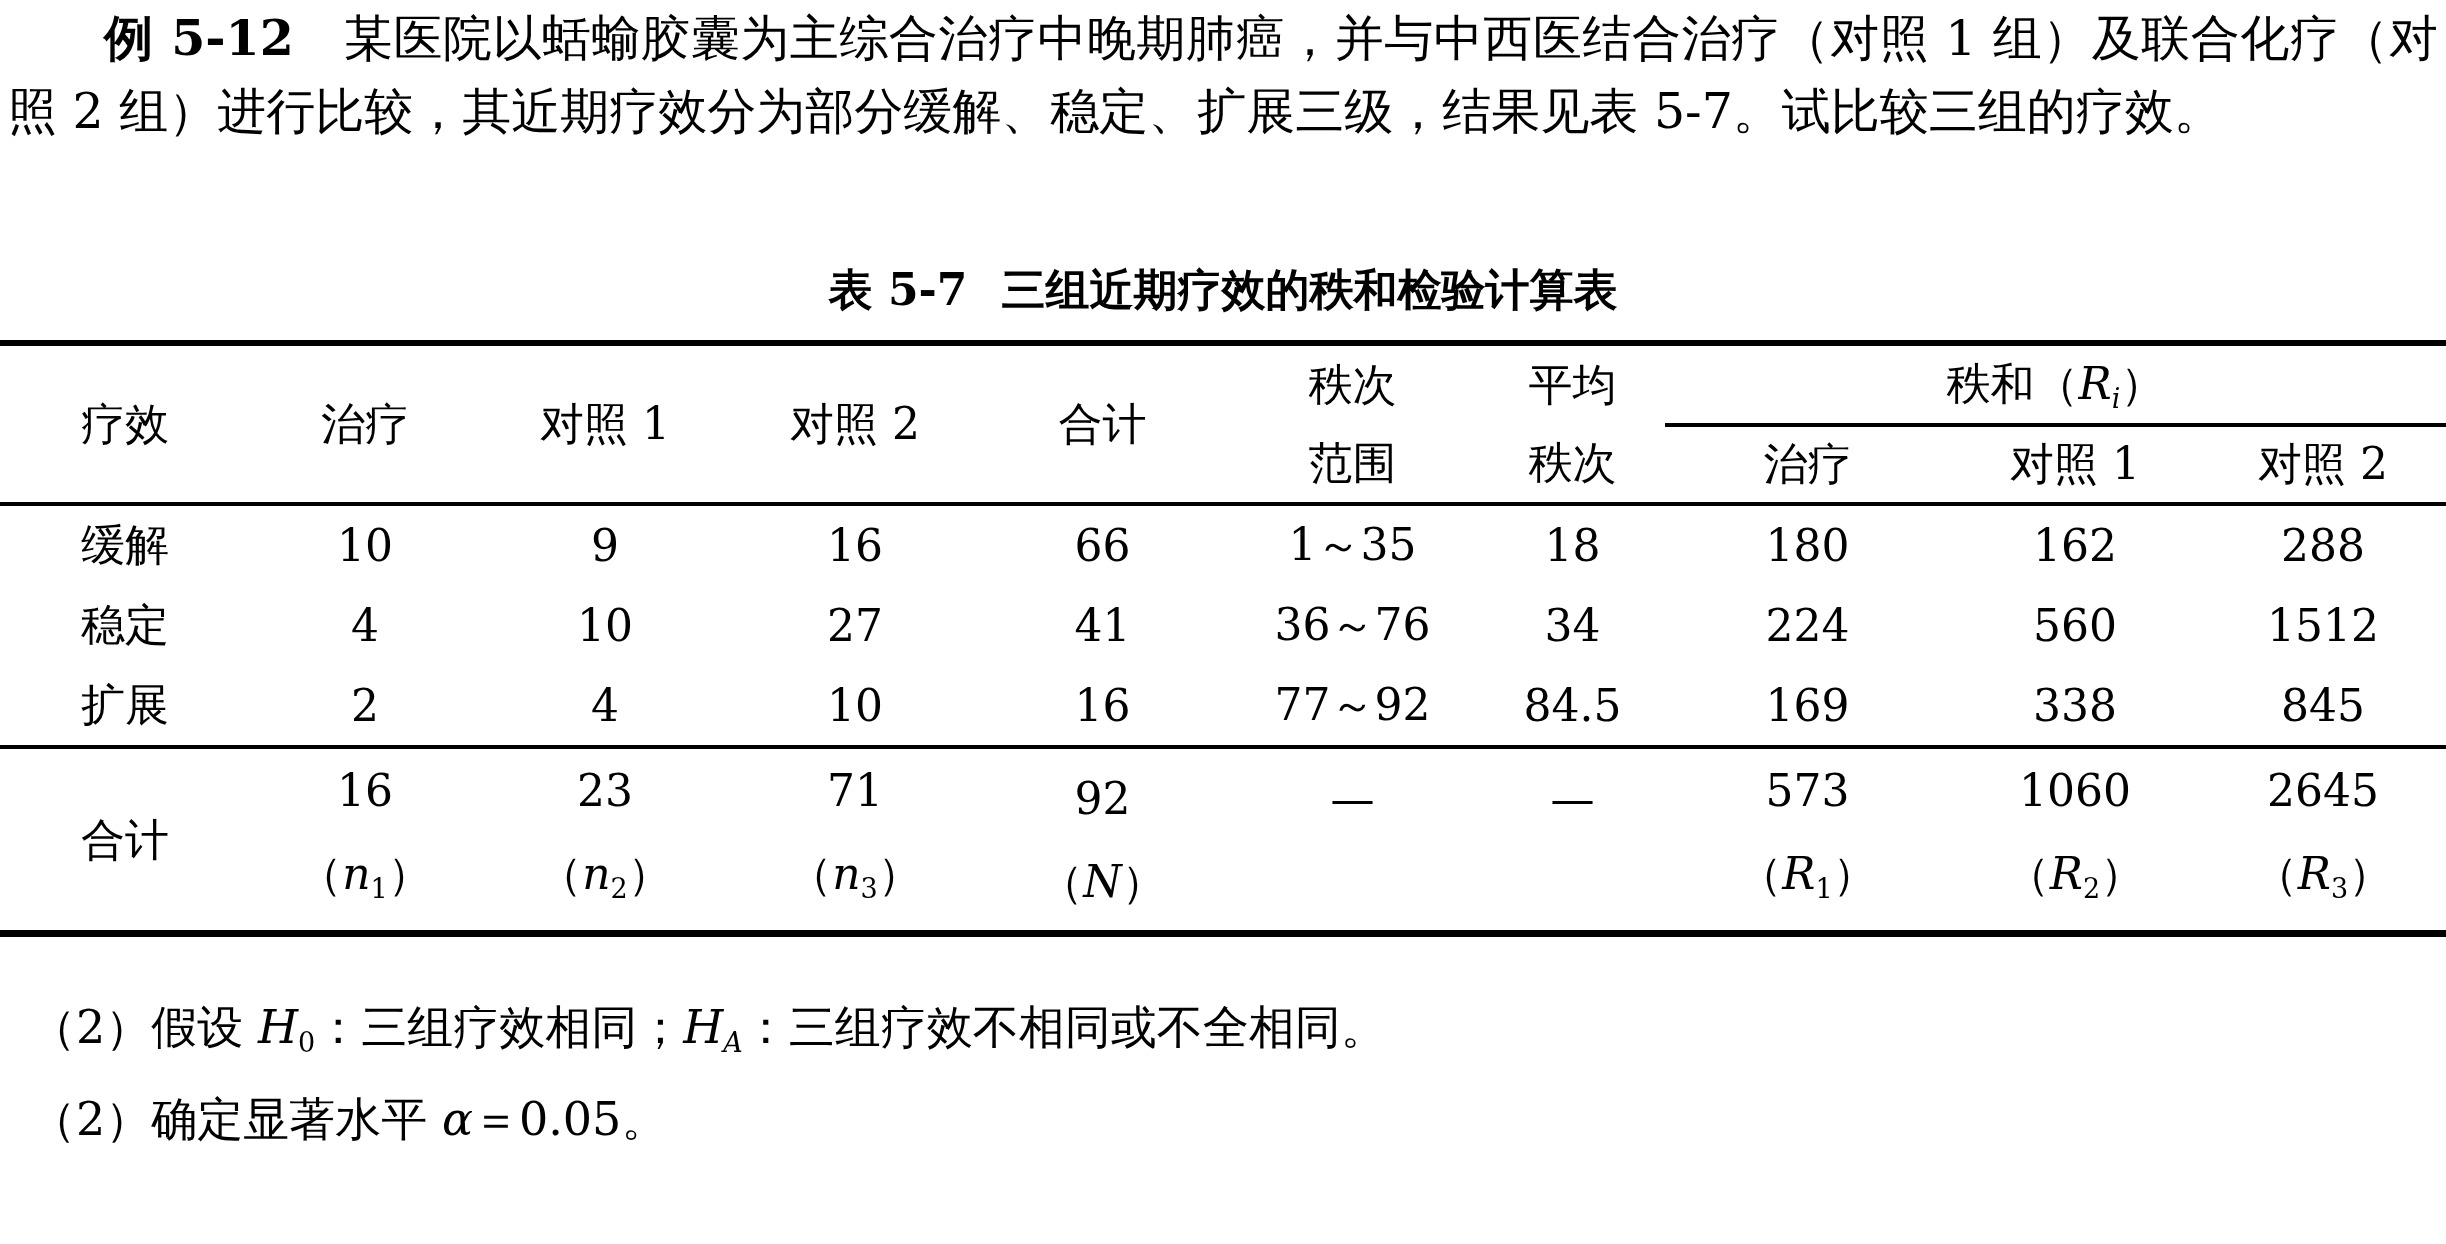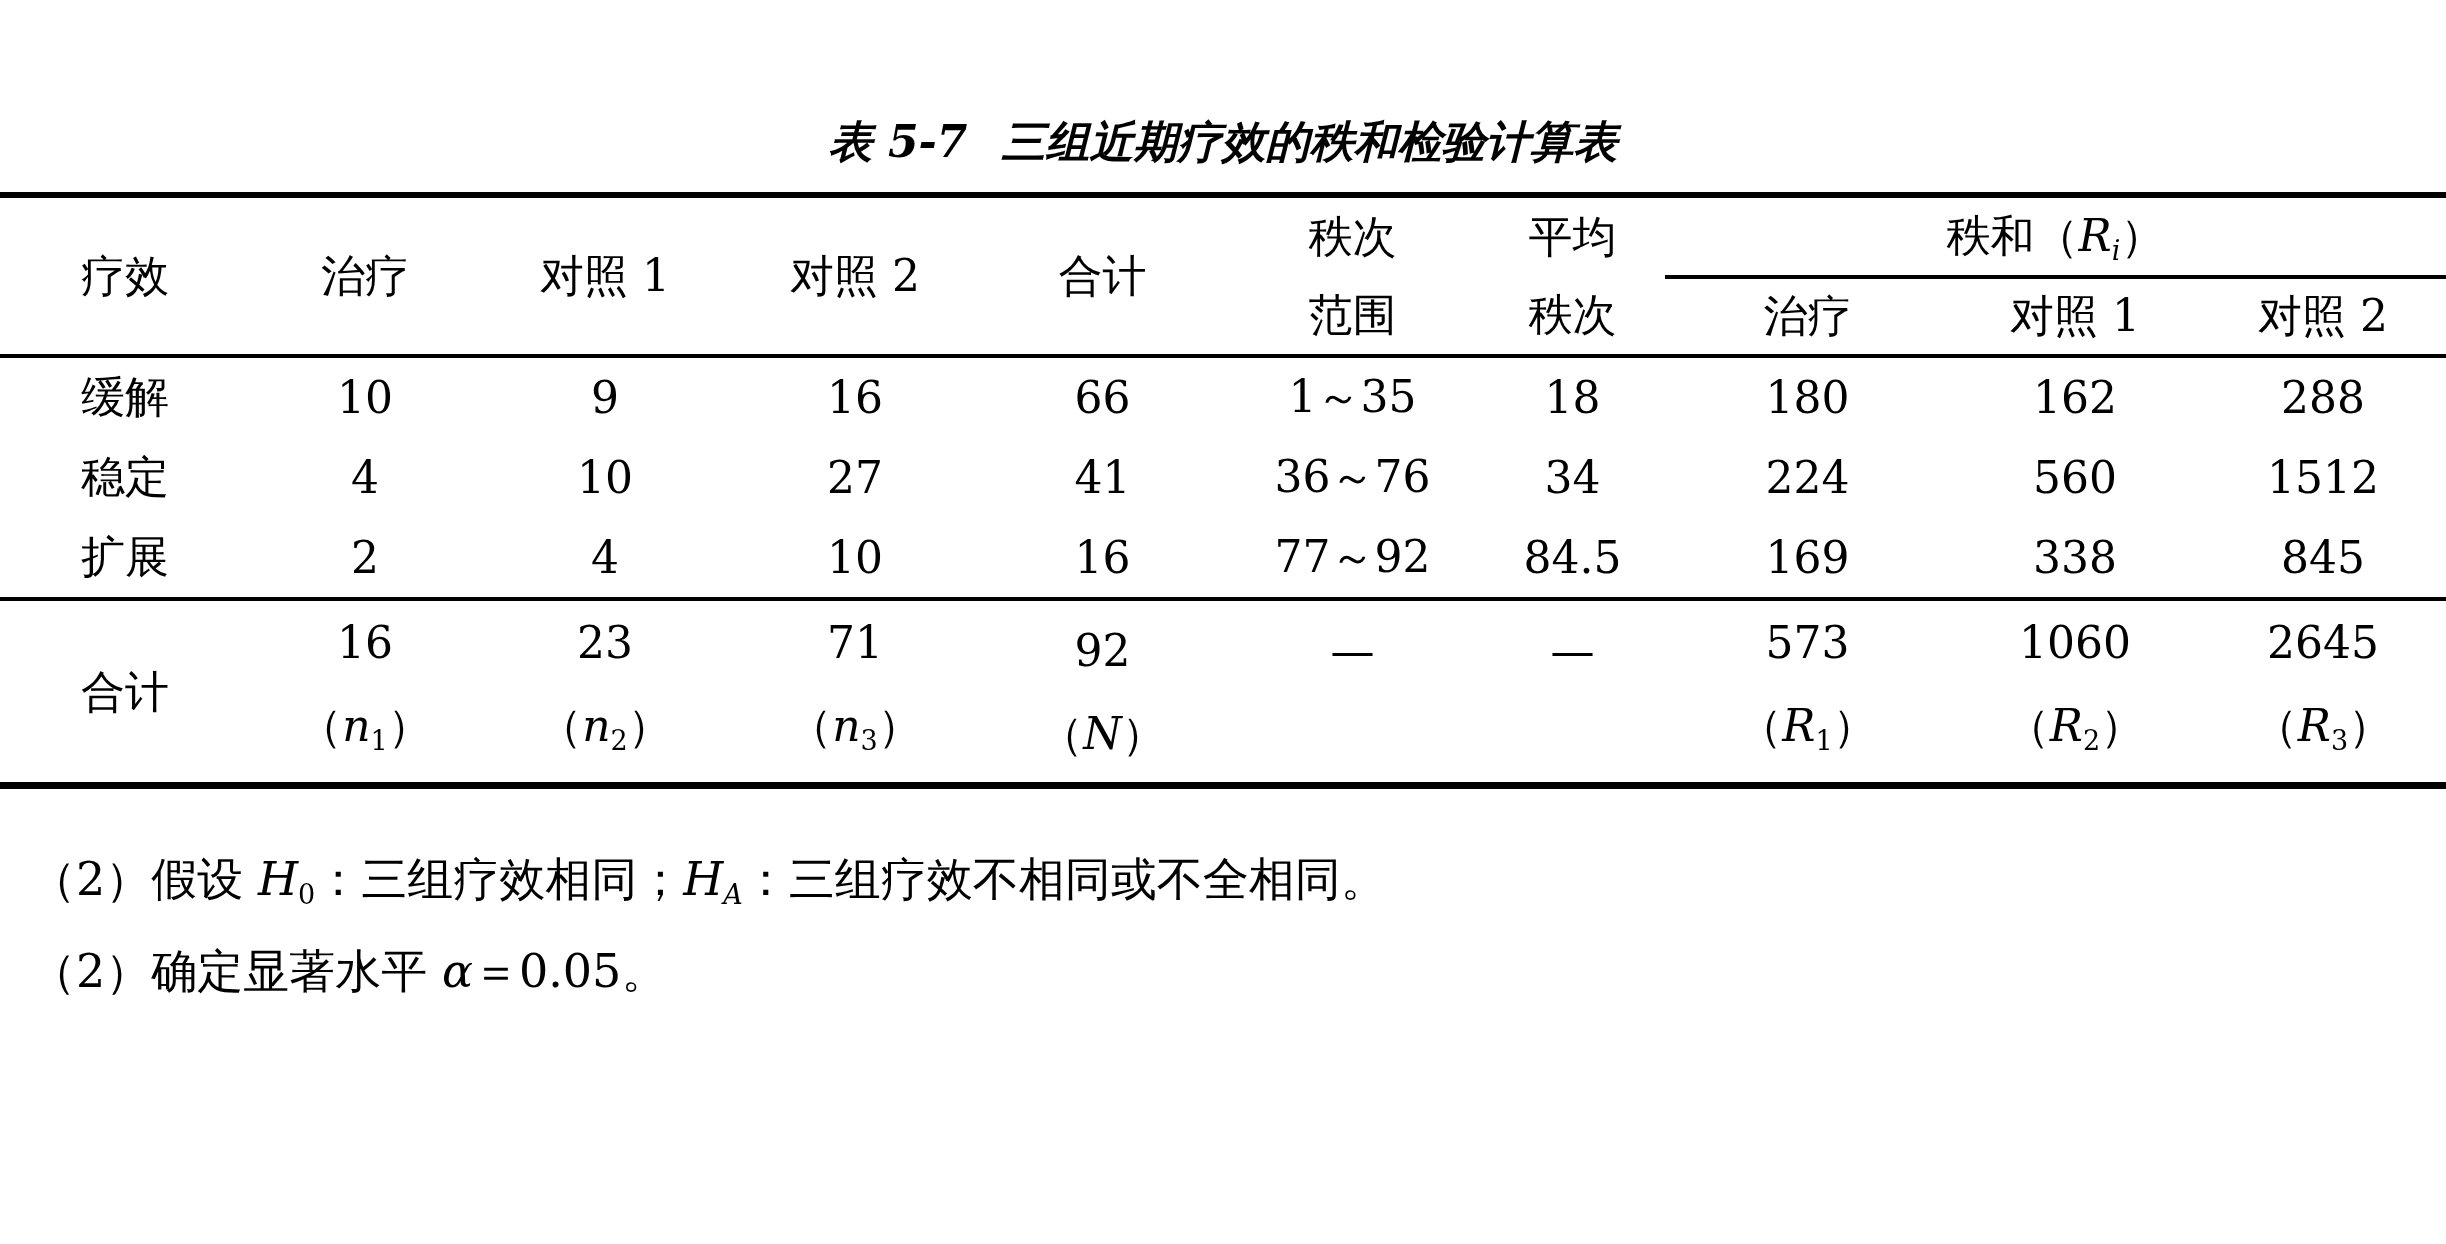--- a/index.html
+++ b/index.html
@@ -20,21 +20,20 @@
   }
   .intro .lead { font-weight:bold; }
 
   
   .caption {
     margin-top:112px;
     text-align:center;
     font-size:44px;
     font-weight:bold;
     line-height:60px;
-    font-style:italic;
   }
   .caption .cap-label { margin-right:34px; }
 
   
   table.rank-table {
     margin-top:20px;
     width:2446px;
     table-layout:fixed;
     border-collapse:collapse;
     border-top:6px solid #000;
@@ -68,20 +67,23 @@
     margin:52px 8px 0 30px;
     font-size:46px;
     line-height:77px;
   }
 </style>
 </head>
 <body>
 
 <div class="page">
 
+  <p class="intro">
+    <span class="lead">例 5-12</span><span>　某医院以蛞蝓胶囊为主综合治疗中晚期肺癌，并与中西医结合治疗（对照 1 组）及联合化疗（对照 2 组）进行比较，其近期疗效分为部分缓解、稳定、扩展三级，结果见表 5-7。试比较三组的疗效。</span>
+  </p>
 
   <div class="caption">
     <span class="cap-label">表 5-7</span><span>三组近期疗效的秩和检验计算表</span>
   </div>
 
   <table class="rank-table">
     <colgroup>
       <col style="width:250px">
         <col style="width:230px">
         <col style="width:250px">

